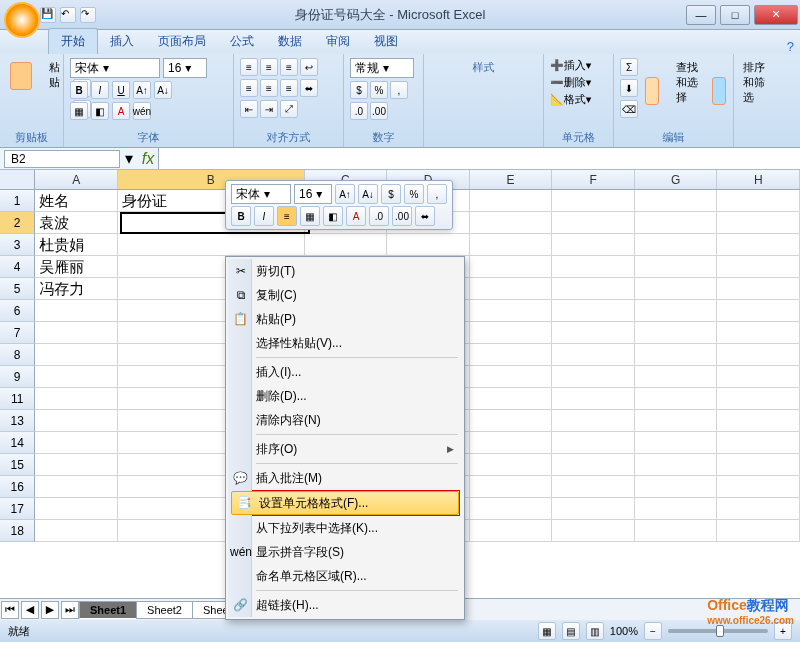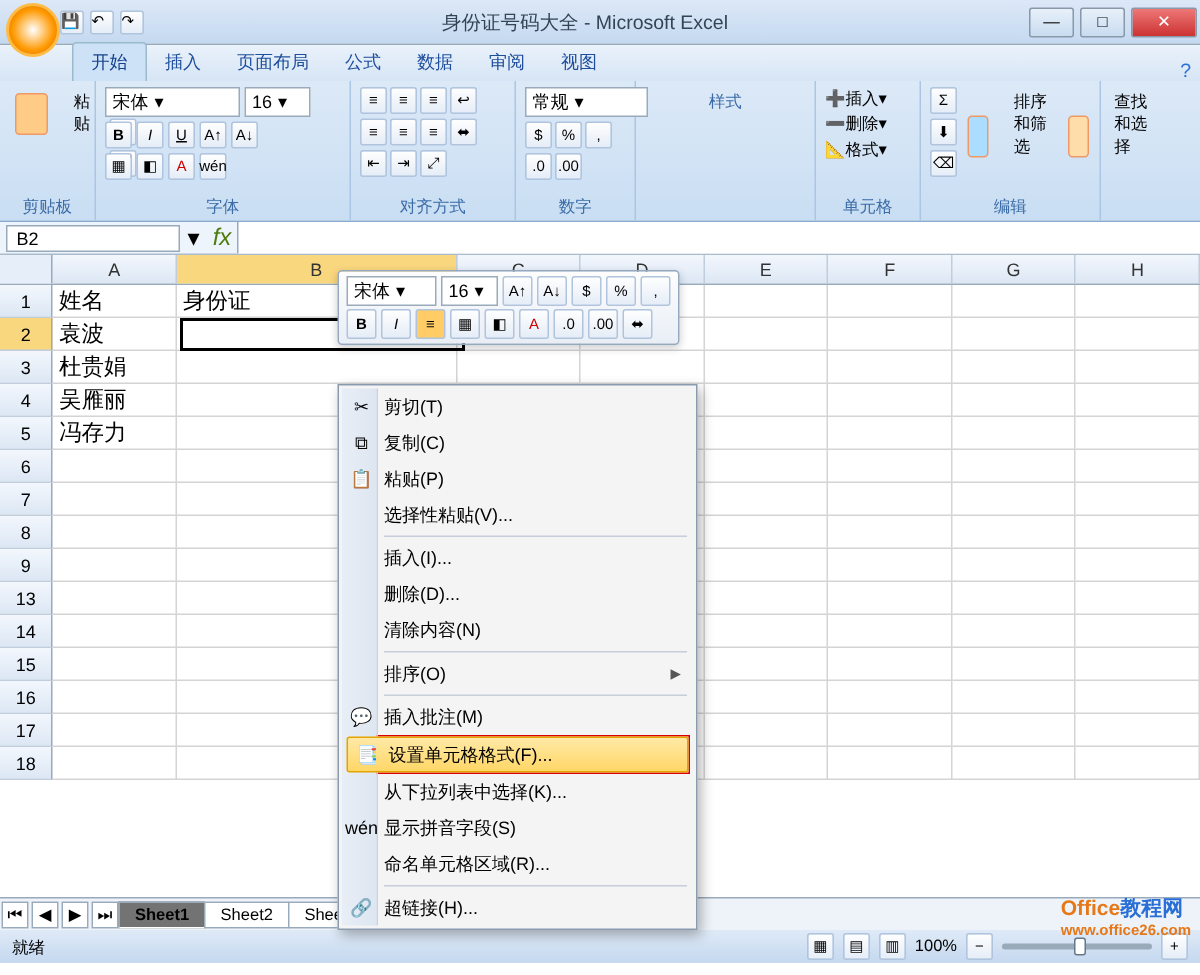--- a/index.html
+++ b/index.html
@@ -150,21 +150,21 @@
       <div style="display:flex;gap:2px">
           <span class="sbtn">⇤</span>
           <span class="sbtn">⇥</span>
           <span class="sbtn">⤢</span>
         </div>
     </div>
     <div class="lbl">对齐方式</div>
   </div>
   <div class="rgroup" style="width:80px">
     <div class="body" style="flex-direction:column;gap:3px">
-      <div class="combo" style="width:82px"><span>常规</span>▾</div>
+      <div class="combo" style="width:64px"><span>常规</span>▾</div>
       <div style="display:flex;gap:2px">
           <span class="sbtn">$</span>
           <span class="sbtn">%</span>
           <span class="sbtn">,</span>
         </div>
       <div style="display:flex;gap:2px">
           <span class="sbtn">.0</span>
           <span class="sbtn">.00</span>
         </div>
     </div>
@@ -182,26 +182,26 @@
     <div class="lbl">单元格</div>
   </div>
   <div class="rgroup" style="width:120px">
     <div class="body">
       <div class="smallrow">
           <span class="sbtn">Σ</span>
           <span class="sbtn">⬇</span>
           <span class="sbtn">⌫</span>
         </div>
       <div class="bigbtn">
+          <div class="ic" style="background:#fda"></div>
+          <span>查找和选择</span>
+        </div>
+      <div class="bigbtn">
           <div class="ic" style="background:#adf"></div>
           <span>排序和筛选</span>
-        </div>
-      <div class="bigbtn">
-          <div class="ic" style="background:#fda"></div>
-          <span>查找和选择</span>
         </div>
     </div>
     <div class="lbl">编辑</div>
   </div>
 </div>
 
 <div class="namebox-row">
   <div class="namebox">B2</div>
   <div style="width:18px;text-align:center">▾</div>
   <div class="fx">fx</div>
@@ -314,20 +314,31 @@
         <div class="cell"></div>
         <div class="cell wide"></div>
         <div class="cell"></div>
         <div class="cell"></div>
         <div class="cell"></div>
         <div class="cell"></div>
         <div class="cell"></div>
         <div class="cell"></div>
       </div>
       <div class="row">
+        <div class="rowhead">11</div>
+        <div class="cell"></div>
+        <div class="cell wide"></div>
+        <div class="cell"></div>
+        <div class="cell"></div>
+        <div class="cell"></div>
+        <div class="cell"></div>
+        <div class="cell"></div>
+        <div class="cell"></div>
+      </div>
+      <div class="row">
         <div class="rowhead">13</div>
         <div class="cell"></div>
         <div class="cell wide"></div>
         <div class="cell"></div>
         <div class="cell"></div>
         <div class="cell"></div>
         <div class="cell"></div>
         <div class="cell"></div>
         <div class="cell"></div>
       </div>

